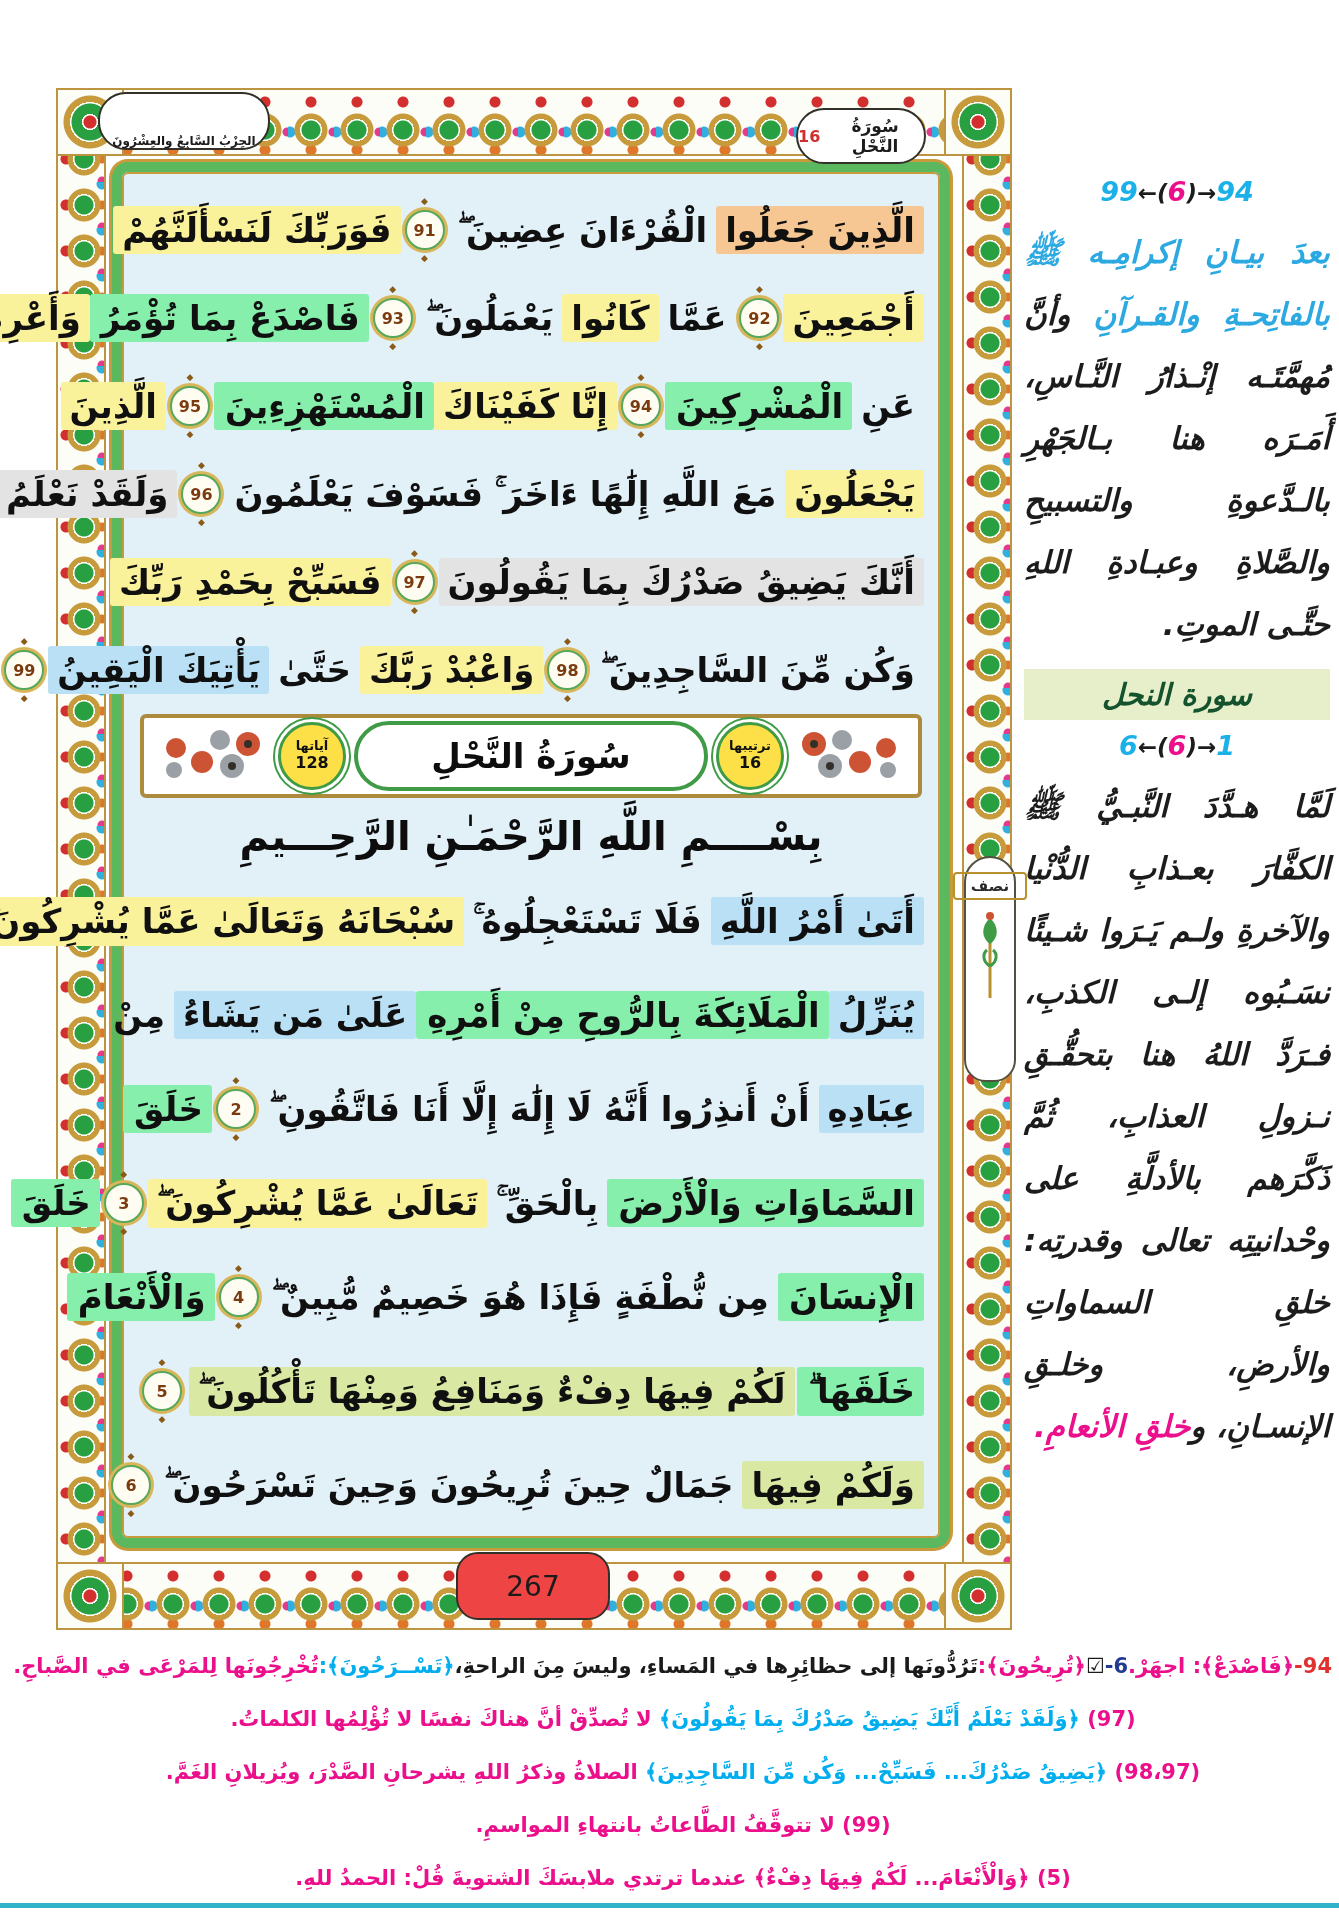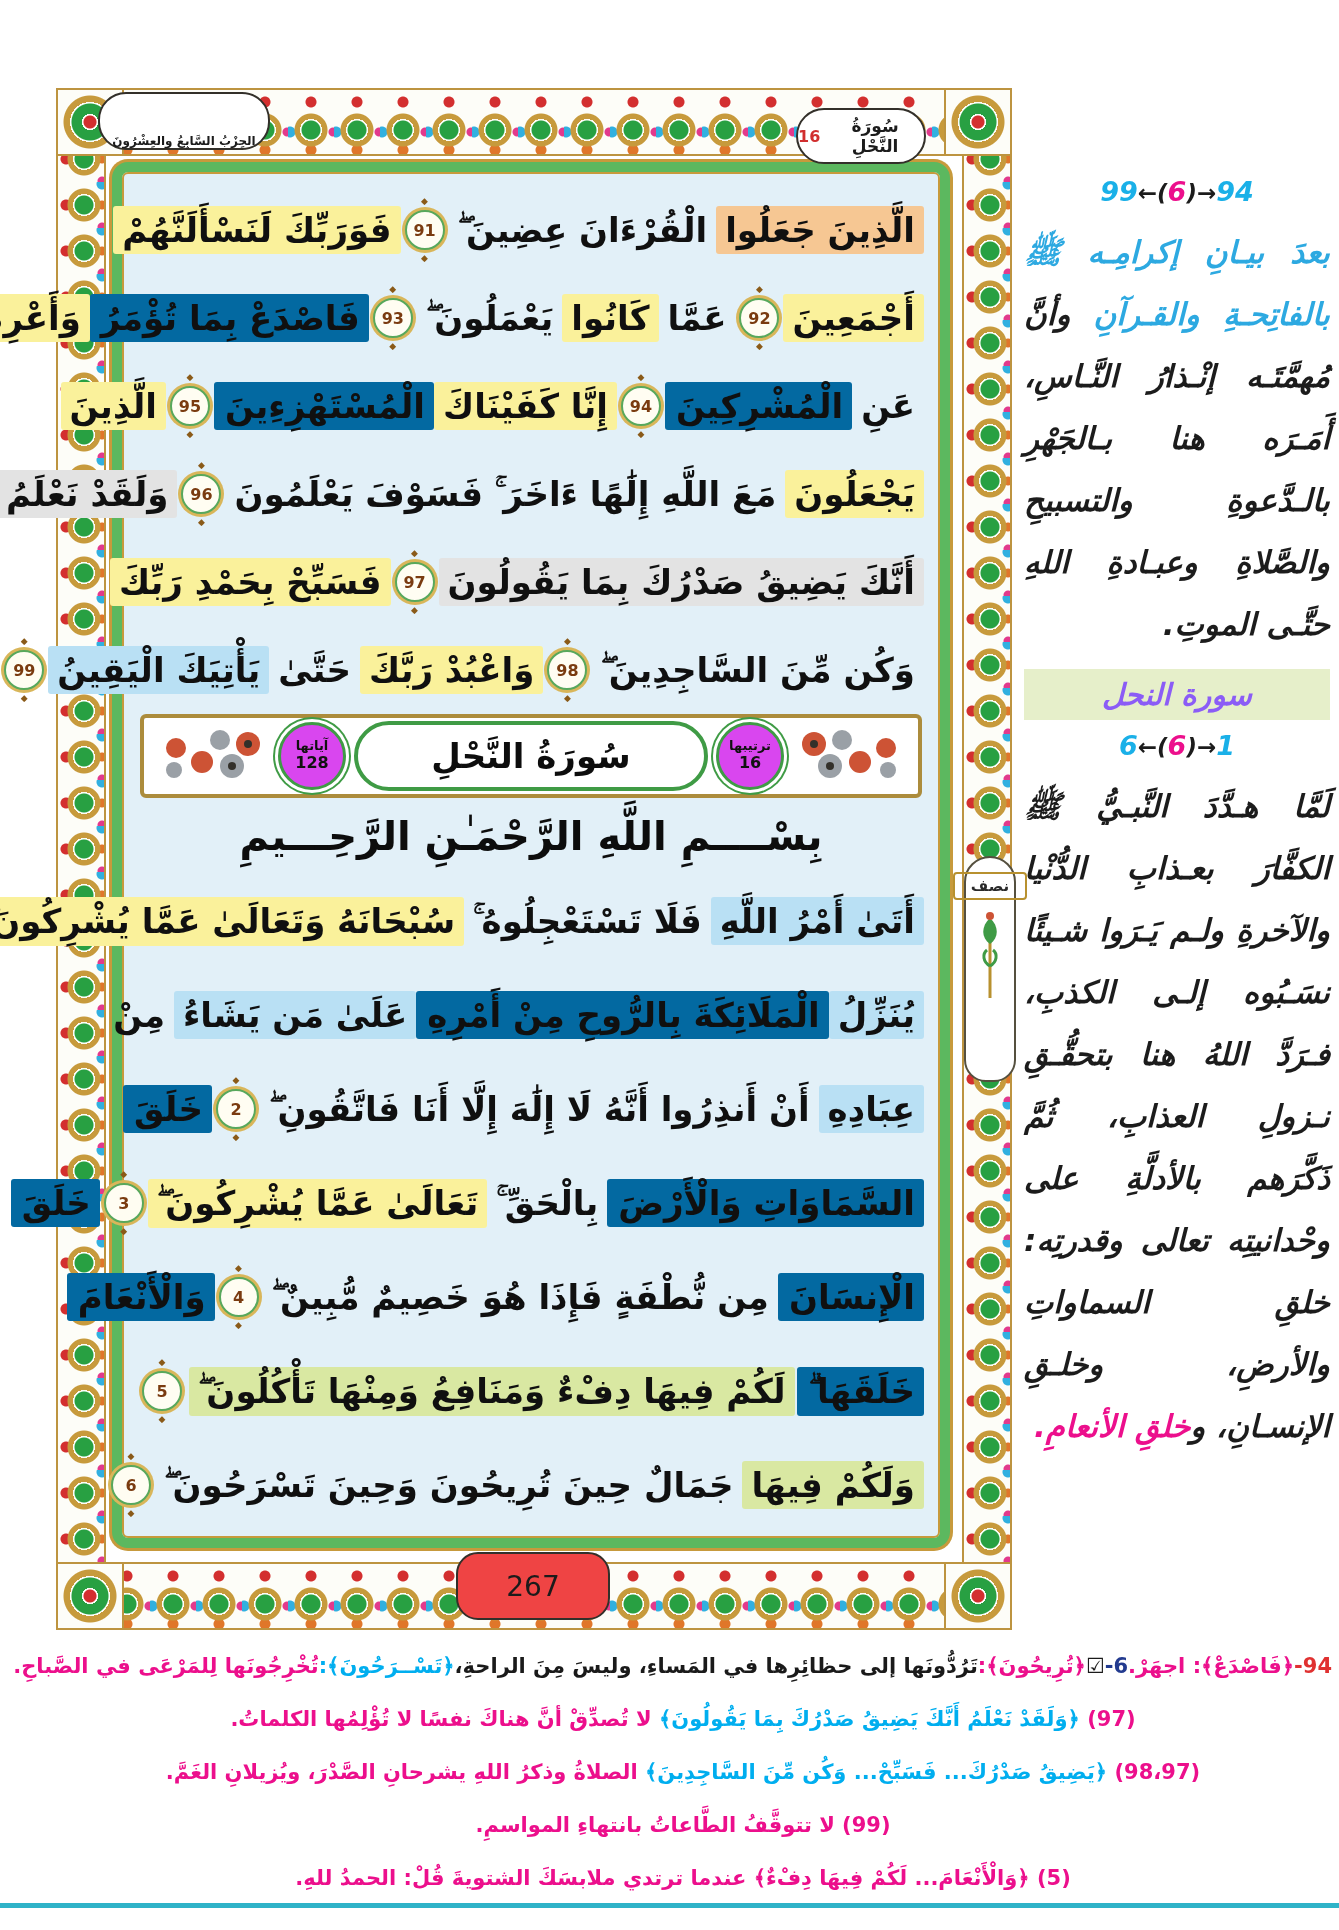--- a/index.html
+++ b/index.html
@@ -45,35 +45,35 @@
   
   .main-frame{position:absolute;left:112px;top:162px;width:838px;height:1386px;box-sizing:border-box;
     border:10px solid #5cb85f;border-radius:16px;background:#e2f0f8;
     box-shadow:0 0 0 3px #c79a3c, inset 0 0 0 2px #c79a3c;z-index:2;}
   .quran-area{padding:14px 16px 0 16px;}
   .qline{display:flex;justify-content:space-between;align-items:center;direction:rtl;
     font-size:34px;font-weight:bold;color:#101010;}
   .hijr .qline{height:88px;}
   .nahl .qline{height:94px;}
   .seg{padding:4px 9px;border-radius:3px;white-space:nowrap;}
-  .hl-yellow{background:#faf19b;} .hl-pink{background:#0369a1;padding-left:11px;} .hl-blue{background:#b9e0f4;}
+  .hl-yellow{background:#faf19b;} .hl-pink{background:#86efac;padding-left:11px;} .hl-blue{background:#b9e0f4;}
   .hl-orange{background:#f6c793;} .hl-green{background:#d9e8a2;} .hl-gray{background:#e3e3e3;}
   .vm{position:relative;display:inline-flex;align-items:center;justify-content:center;flex:0 0 auto;
     min-width:36px;height:36px;margin:0 4px;border-radius:50%;
     background:#fffdf2;border:2px solid #58a85c;box-shadow:0 0 0 3px #d9b65a;
     color:#7a3b10;font-size:16px;font-weight:bold;}
   .vm::before,.vm::after{content:"◆";position:absolute;left:50%;transform:translateX(-50%);
     color:#8a5a18;font-size:9px;line-height:1;}
   .vm::before{top:-15px;} .vm::after{bottom:-15px;}
 
   
   .surah-banner{height:84px;margin:0 2px;box-sizing:border-box;border:4px solid #ac8c3c;border-radius:6px;
     background:#fff;display:flex;direction:rtl;align-items:center;padding:4px 6px;gap:8px;}
   .floral{width:120px;height:64px;flex:0 0 auto;}
-  .banner-circle{width:62px;height:62px;flex:0 0 auto;border-radius:50%;background:#d946ef;
+  .banner-circle{width:62px;height:62px;flex:0 0 auto;border-radius:50%;background:#fde047;
     border:3px solid #3f9b45;box-shadow:0 0 0 3px #fff, 0 0 0 5px #3f9b45;
     display:flex;flex-direction:column;align-items:center;justify-content:center;line-height:1.15;}
   .banner-circle .lbl{font-size:13px;font-weight:bold;color:#111;}
   .banner-circle .val{font-size:16px;font-weight:bold;color:#111;}
   .banner-center{flex:1;height:62px;border:4px solid #3f9b45;border-radius:40px;background:#fff;
     display:flex;align-items:center;justify-content:center;
     font-size:34px;font-weight:bold;color:#0d0d0d;letter-spacing:1px;}
 
   .bismillah{height:76px;display:flex;align-items:center;justify-content:center;
     font-size:40px;font-weight:bold;color:#0d0d0d;}
@@ -90,21 +90,21 @@
     font-size:28px;color:#1b1b1b;z-index:6;}
 
   
   .sidebar{position:absolute;left:1024px;top:166px;width:306px;z-index:3;font-style:italic;}
   .range{direction:ltr;text-align:center;font-weight:bold;font-size:27px;margin:10px 0 14px 0;}
   .range .n{color:#1ab0e8;} .range .a{color:#1c1c1c;font-size:23px;} .range .m{color:#ec0f8c;}
   .commentary{direction:rtl;text-align:justify;font-size:31px;font-weight:bold;line-height:62px;
     color:#1c1c1c;margin:0 0 8px 0;}
   .commentary .blue{color:#2da9e1;}
   .commentary .magenta{color:#ec0f8c;}
-  .surah-box{background:#e6efca;color:#8b5cf6;font-size:30px;font-weight:bold;text-align:center;
+  .surah-box{background:#e6efca;color:#14532d;font-size:30px;font-weight:bold;text-align:center;
     padding:8px 0;margin:14px 0 10px 0;}
 
   
   .footnotes{position:absolute;left:34px;top:1640px;width:1298px;direction:rtl;font-weight:bold;
     font-size:21px;z-index:3;}
   .fn{line-height:53px;}
   .fn-flex{display:flex;justify-content:space-between;white-space:nowrap;}
   .fn-center{text-align:center;}
   .c-red{color:#e03131;} .c-magenta{color:#ec0f8c;} .c-cyan{color:#00aeef;}
   .c-black{color:#1a1a1a;} .c-navy{color:#223a8f;}

